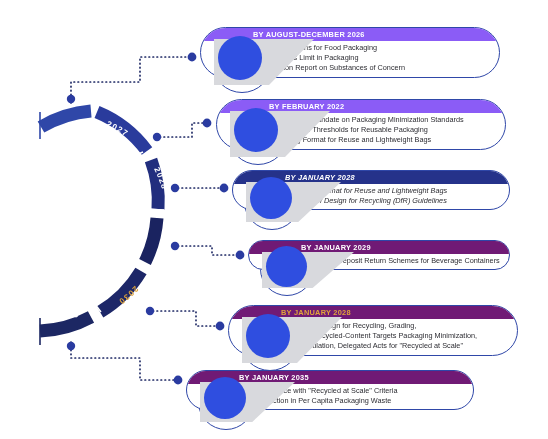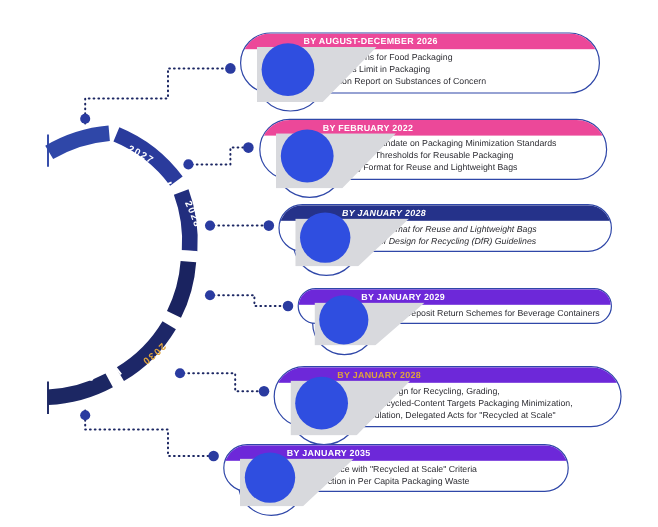--- a/index.html
+++ b/index.html
@@ -36,22 +36,22 @@
     line-height:13px;
     background:linear-gradient(90deg,#23307e 0%,#2c3ea0 45%,#2637८f 100%);
     background:#25328a;
     color:#ffffff;
     font-size:7.4px;
     font-weight:bold;
     letter-spacing:.25px;
     padding-left:52px;
     white-space:nowrap;
   }
-  .card-head.dark{background:#6d28d9;}
-  .card-head.mid{background:#ec4899;}
+  .card-head.dark{background:#701a75;}
+  .card-head.mid{background:#8b5cf6;}
   .card-head.gold{color:#e0a43a;}
   .card-body{
     padding:2px 8px 3px 52px;
     position:relative;
   }
   .bullet{
     font-size:7.3px;
     line-height:10.2px;
     color:#2d2d33;
     white-space:nowrap;

